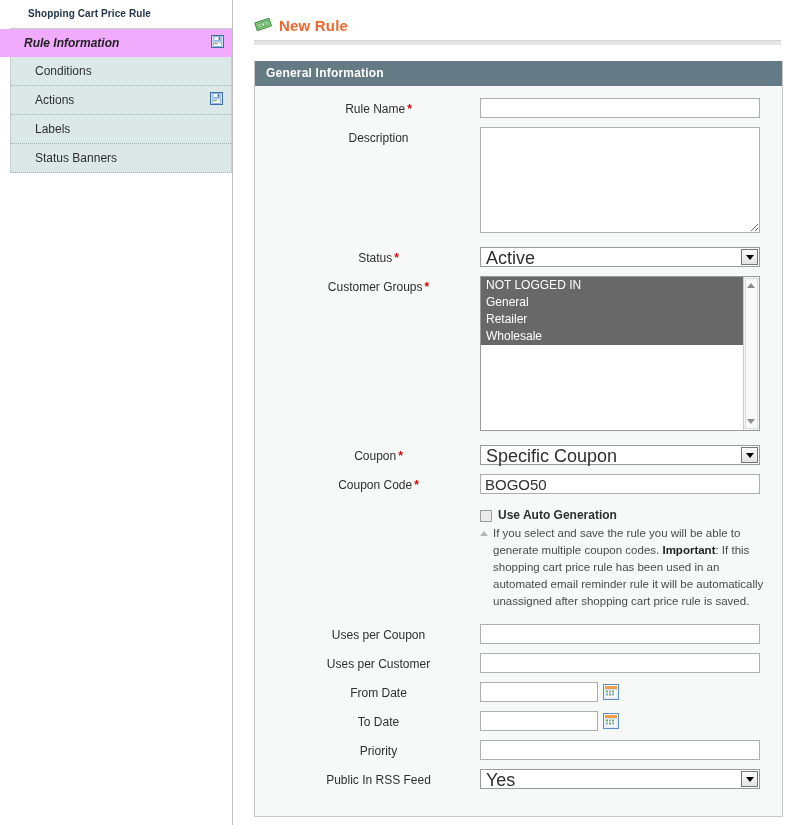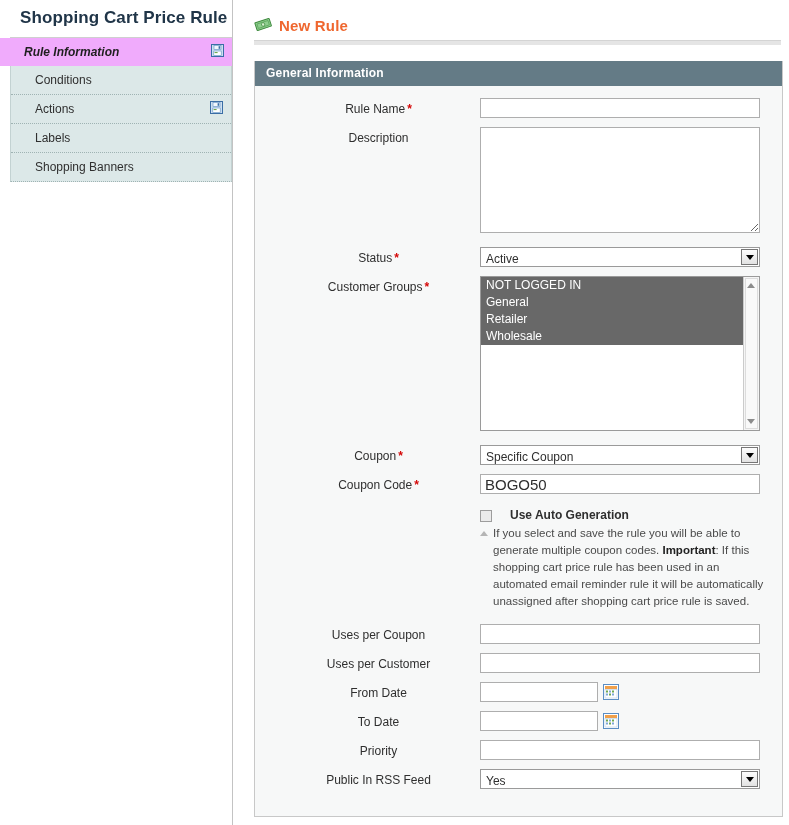--- a/index.html
+++ b/index.html
@@ -16,24 +16,24 @@
   #page { position: relative; width: 789px; height: 825px; background:#fff; }
 
   
   #sidebar {
     position: absolute; left: 0; top: 0;
     width: 233px; height: 825px;
     background: #ffffff;
     border-right: 1px solid #c3c3c3;
   }
   #sidebar-title {
-    font-size: 17px;
+    font-size: 10px;
     font-weight: bold;
     color: #203548;
-    padding: 8px 0 9px 20px;
+    padding: 8px 0 9px 28px;
     letter-spacing: 0.1px;
   }
   #sidebar-rule {
     border-top: 1px solid #cfcfcf;
     margin: 0 0 0 10px;
   }
   .tab-item {
     position: relative;
     padding: 7px 26px 7px 24px;
     font-size: 12px;
@@ -155,23 +155,23 @@
     display: block;
   }
 
   
   .sel {
     width: 280px;
     height: 20px;
     border: 1px solid #9a9a9a;
     background: #ffffff;
     display: flex;
-    align-items: flex-end;
+    align-items: flex-start;
     position: relative;
-    font-size: 12px;
+    font-size: 18px;
   }
   .sel .selval { padding-left: 5px; color: #2f2f2f; }
   .sel .arrowbox {
     position: absolute; right: 1px; top: 1px;
     width: 17px; height: 16px;
     border: 1px solid #767676;
     background: linear-gradient(#fdfdfd,#e2e2e2);
     display: flex; align-items: center; justify-content: center;
   }
   .caret {
@@ -215,21 +215,21 @@
     border-bottom: 5px solid #8c8c8c;
   }
   .msarr.down {
     bottom: 6px;
     border-left: 4px solid transparent;
     border-right: 4px solid transparent;
     border-top: 5px solid #8c8c8c;
   }
 
   
-  .chk-row { display: flex; align-items: flex-end; gap: 18px; margin: 5px 0 3px 0; }
+  .chk-row { display: flex; align-items: flex-end; gap: 6px; margin: 5px 0 3px 0; }
   .cbox {
     width: 12px; height: 12px;
     border: 1px solid #9d9d9d;
     background: #ebebeb;
   }
   .chk-label { font-size: 12px; font-weight: bold; color: #2f2f2f; }
   .note {
     display: flex;
     gap: 5px;
     max-width: 292px;
@@ -290,21 +290,21 @@
             <rect x="3.6" y="8" width="3" height="1.1" fill="#6ea84f"></rect>
           </svg>
         </span>
       </div>
 
       <div class="tab-item">
         <span>Labels</span>
       </div>
 
       <div class="tab-item" style="border-bottom:none">
-        <span>Shopping Banners</span>
+        <span>Status Banners</span>
       </div>
 
     </div>
   </div>
 
   <div id="main">
 
     <div id="page-head">
       <span>
         <svg width="18" height="18" viewBox="0 0 18 18">

